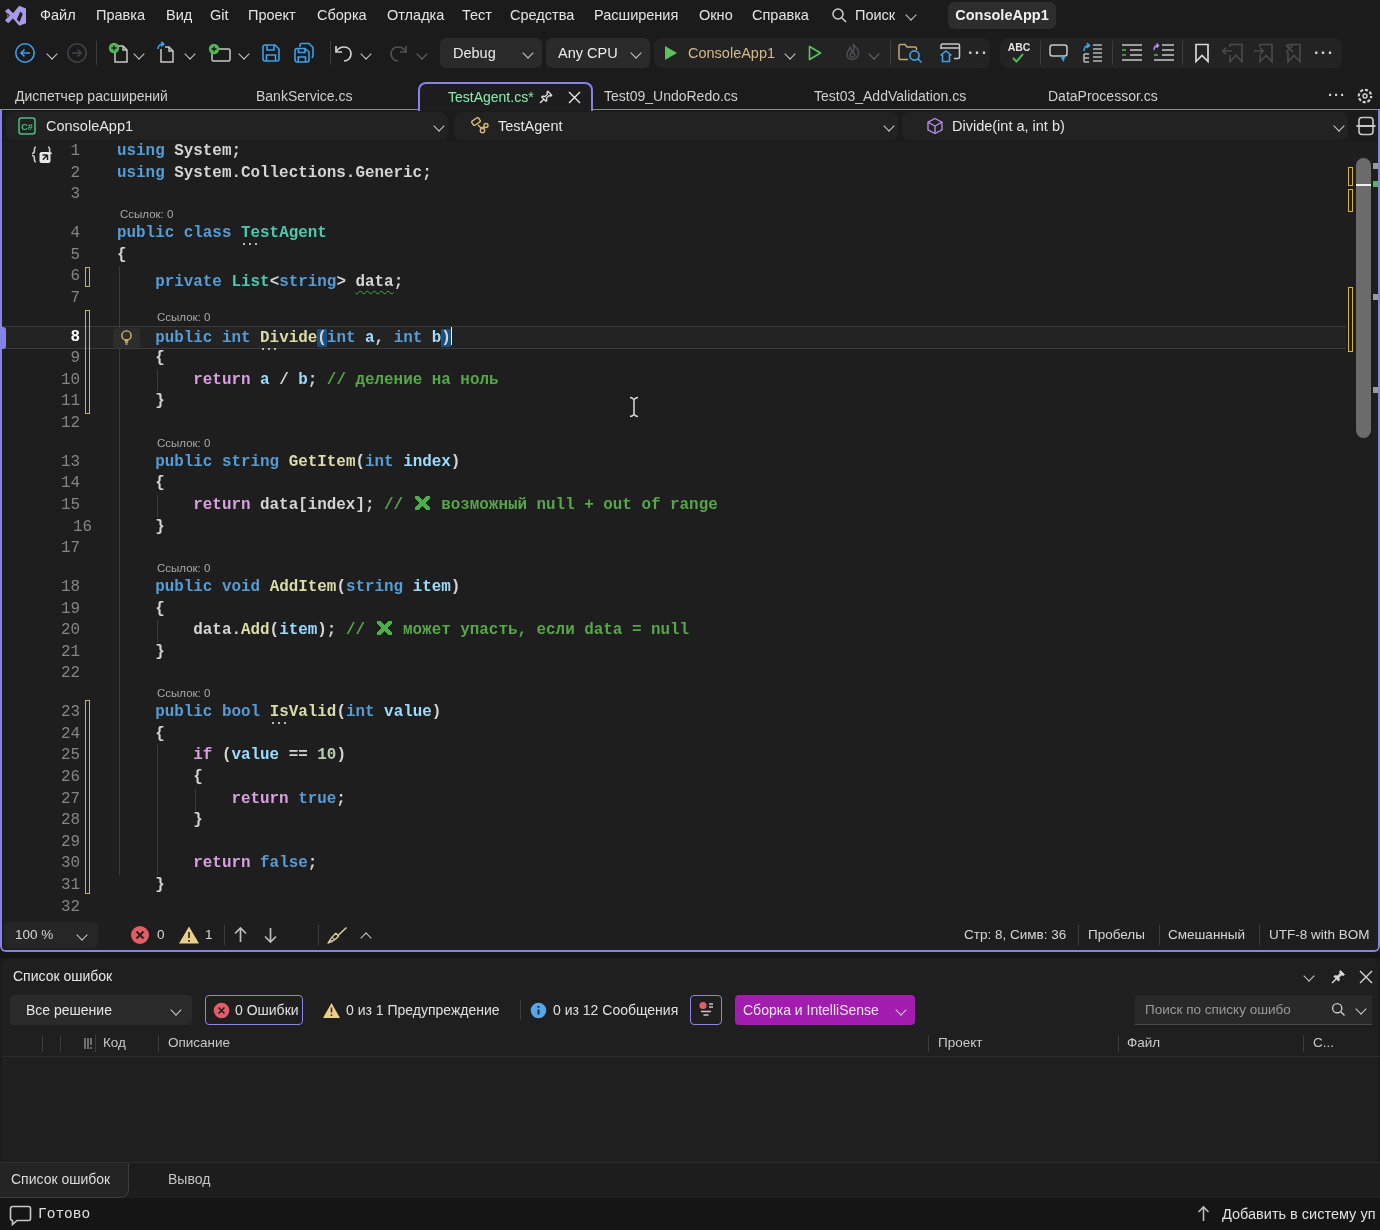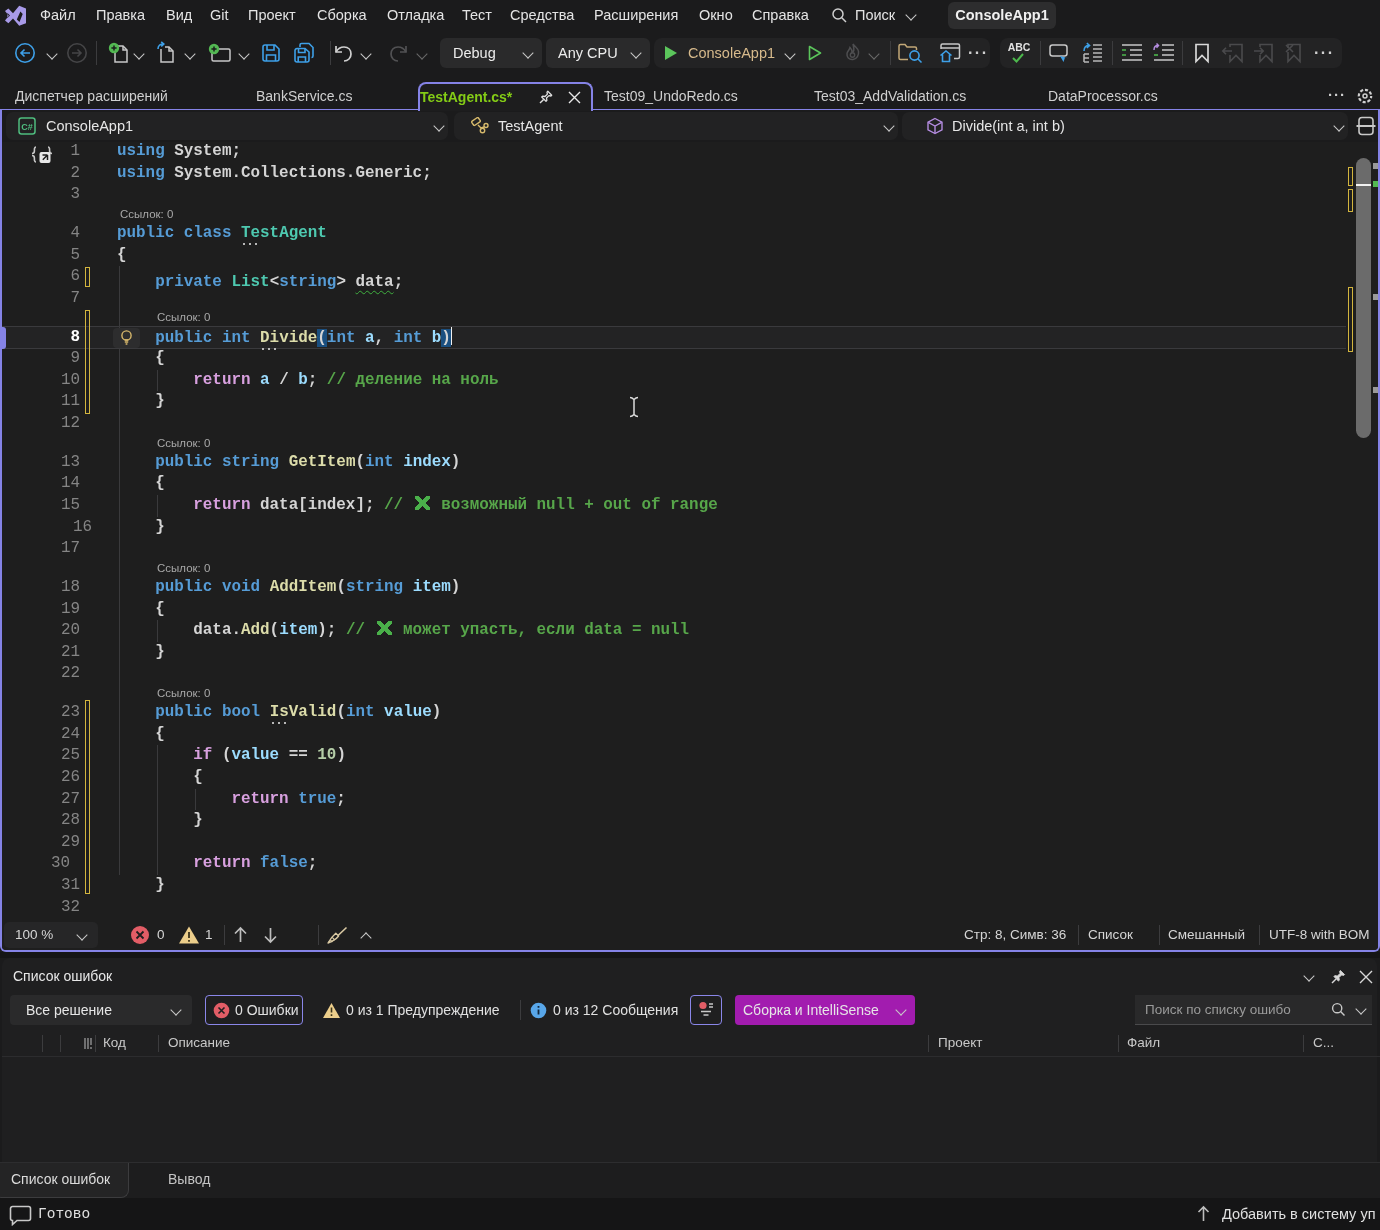--- a/index.html
+++ b/index.html
@@ -214,21 +214,21 @@
     <div class="tab" style="left:1048px">DataProcessor.cs</div>
     <div class="abs" style="left:1328px;top:4px;font-size:15px;letter-spacing:1px;color:#cfcfcf;font-weight:bold;">···</div>
     <svg class="abs" style="left:1356px;top:5px" width="18" height="18" viewBox="0 0 18 18">
       <circle cx="9" cy="9" r="6.2" fill="none" stroke="#cfcfcf" stroke-width="2.2" stroke-dasharray="3.1 1.8" stroke-dashoffset="1"></circle>
       <circle cx="9" cy="9" r="2" fill="none" stroke="#cfcfcf" stroke-width="1.5"></circle>
     </svg>
   </div>
   <div id="purpleTop"></div>
   <div class="abs" style="left:0;top:327px;width:6px;height:22px;background:#8583e6;border-radius:0 3px 3px 0;z-index:20;"></div>
   <div id="activetab">
-    <div class="abs" style="left:0;top:0;height:27px;line-height:27px;font-size:14px;font-weight:bold;color:#84cc16;">TestAgent.cs*</div>
+    <div class="abs" style="left:28px;top:0;height:27px;line-height:27px;font-size:14px;font-weight:normal;color:#86efac;">TestAgent.cs*</div>
     <svg class="abs" style="left:118px;top:6px" width="15" height="15" viewBox="0 0 15 15">
       <path d="M9.8 1.3 L13.7 5.2 L12.9 6 L10.9 5.6 L8.5 8 L8.9 10.4 L8 11.3 L3.7 7 L4.6 6.1 L7 6.5 L9.4 4.1 L9 2.1 Z" fill="none" stroke="#e0e0e0" stroke-width="1.3" stroke-linejoin="round"></path>
       <path d="M5.6 9.4 L2 13" stroke="#e0e0e0" stroke-width="1.4"></path>
     </svg>
     <svg class="abs" style="left:148px;top:7px" width="13" height="13" viewBox="0 0 13 13">
       <path d="M1 1 L12 12 M12 1 L1 12" stroke="#e8e8e8" stroke-width="1.4"></path>
     </svg>
   </div>
   <div id="egroup">
     <div id="navbar">
@@ -316,21 +316,21 @@
 <div class="cl" style="left:115px;top:581.8px">    {</div>
 <div class="ln" style="left:38px;top:603.4px"><span>25</span></div>
 <div class="cl" style="left:115px;top:603.4px">        <span class="c">if</span> (<span class="p">value</span> == <span class="n">10</span>)</div>
 <div class="ln" style="left:38px;top:625.0px"><span>26</span></div>
 <div class="cl" style="left:115px;top:625.0px">        {</div>
 <div class="ln" style="left:38px;top:646.6px"><span>27</span></div>
 <div class="cl" style="left:115px;top:646.6px">            <span class="c">return</span> <span class="k">true</span>;</div>
 <div class="ln" style="left:38px;top:668.2px"><span>28</span></div>
 <div class="cl" style="left:115px;top:668.2px">        }</div>
 <div class="ln" style="left:38px;top:689.8px"><span>29</span></div>
-<div class="ln" style="left:28px;top:711.4px"><span>30</span></div>
+<div class="ln" style="left:38px;top:711.4px"><span>30</span></div>
 <div class="cl" style="left:115px;top:711.4px">        <span class="c">return</span> <span class="k">false</span>;</div>
 <div class="ln" style="left:38px;top:733.0px"><span>31</span></div>
 <div class="cl" style="left:115px;top:733.0px">    }</div>
 <div class="ln" style="left:38px;top:754.6px"><span>32</span></div>
 <div class="lens" style="left:118px;top:63.8px">Ссылок: 0</div>
 <div class="lens" style="left:155px;top:167.4px">Ссылок: 0</div>
 <div class="lens" style="left:155px;top:292.6px">Ссылок: 0</div>
 <div class="lens" style="left:155px;top:417.8px">Ссылок: 0</div>
 <div class="lens" style="left:155px;top:543.0px">Ссылок: 0</div>
 <div class="lens" style="left:155px;top:776.2px">Ссылок: 0</div>
@@ -384,21 +384,21 @@
       </svg>
       <div class="sep" style="left:316px;top:5px;height:20px"></div>
       <svg class="abs" style="left:324px;top:6px" width="23" height="19" viewBox="0 0 23 19">
         <path d="M20.5 1.5 L12 9.5" stroke="#d9c9a3" stroke-width="1.6"></path>
         <path d="M12.6 10 L9.8 7.2 C7.5 9.2 4.5 12.5 2 17 C6.8 15.3 10.3 13 12.6 10 Z" fill="none" stroke="#d9c9a3" stroke-width="1.4" stroke-linejoin="round"></path>
         <path d="M6.2 11.4 L8.8 14 M4.2 13.8 L6.4 16" stroke="#d9c9a3" stroke-width="1.2"></path>
       </svg>
       <div class="chev" style="left:360px;top:14px;transform:rotate(225deg)"></div>
       <div class="abs" style="left:962px;top:0;line-height:30px;">Стр: 8, Симв: 36</div>
       <div class="sep" style="left:1076px;top:5px;height:20px"></div>
-      <div class="abs" style="left:1086px;top:0;line-height:30px;">Список</div>
+      <div class="abs" style="left:1086px;top:0;line-height:30px;">Пробелы</div>
       <div class="sep" style="left:1157px;top:5px;height:20px"></div>
       <div class="abs" style="left:1166px;top:0;line-height:30px;">Смешанный</div>
       <div class="sep" style="left:1257px;top:5px;height:20px"></div>
       <div class="abs" style="left:1267px;top:0;line-height:30px;">UTF-8 with BOM</div>
     </div>
   </div>
   <div class="abs" style="left:0;top:952px;width:1380px;height:6px;background:#151516;"></div>
   <div id="epanel">
     <div class="abs" style="left:11px;top:3px;height:30px;line-height:30px;font-size:14px;color:#e8e8e8;">Список ошибок</div>
     <div class="chev" style="left:1303px;top:14px"></div>

